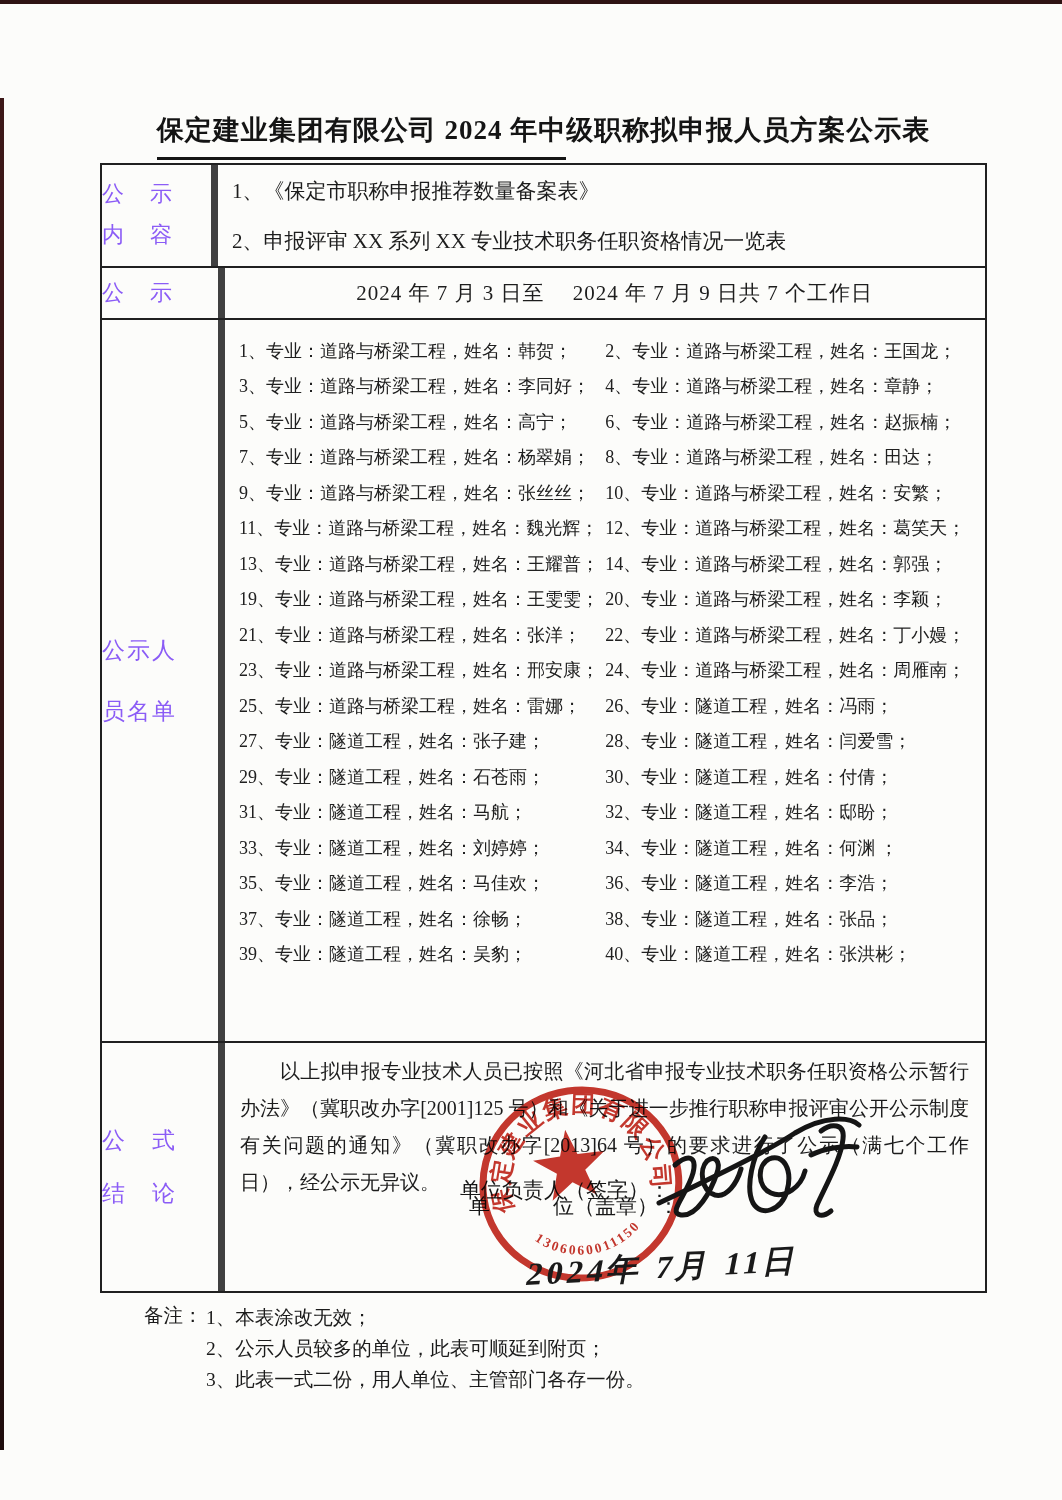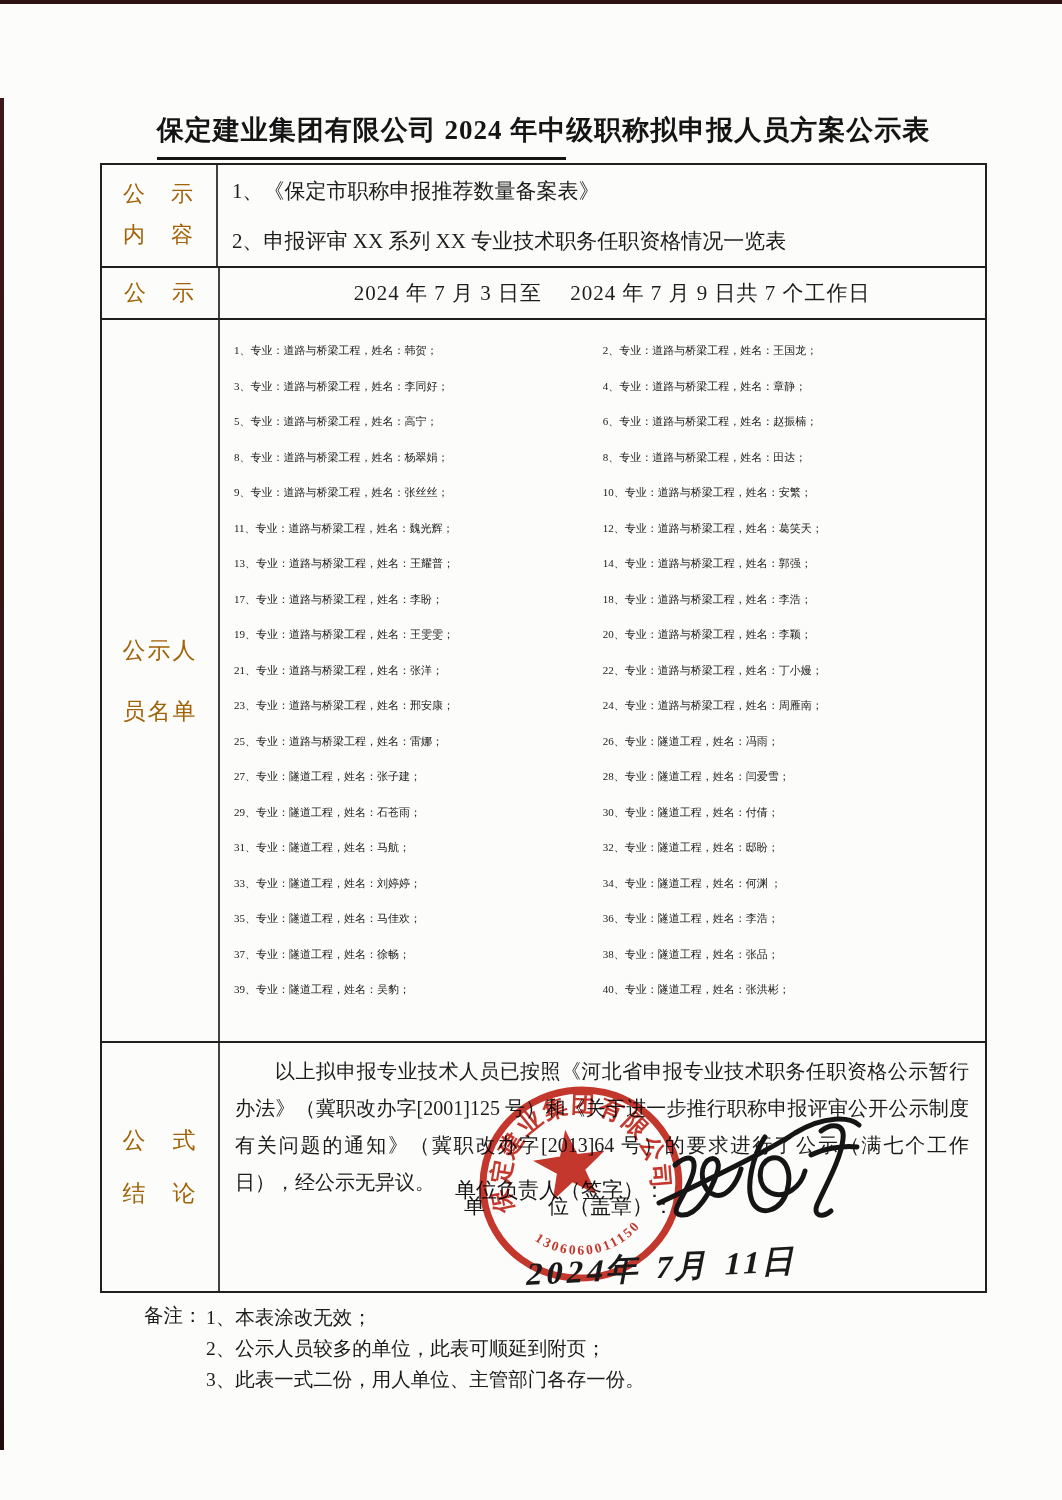--- a/index.html
+++ b/index.html
@@ -27,41 +27,41 @@
   .doc-title .u{border-bottom:3px solid #151515;padding-bottom:12px;}
 
   .sheet{
     position:absolute;left:100px;top:163px;width:887px;height:1130px;
     border:2px solid #202020;box-sizing:border-box;
     display:flex;flex-direction:column;
   }
   .t-row{display:flex;box-sizing:border-box;border-bottom:2px solid #202020;}
   .t-row:last-child{border-bottom:none;}
   .label-cell{
-    width:116px;flex:0 0 116px;border-right:2px solid #404040;
-    display:flex;flex-direction:column;align-items:center;justify-content:center;
-    font-size:22px;color:#a16207;letter-spacing:2px;
+    width:116px;flex:0 0 116px;border-right:7px solid #404040;
+    display:flex;flex-direction:column;align-items:flex-start;justify-content:center;
+    font-size:22px;color:#8b5cf6;letter-spacing:2px;
   }
   .content-cell{flex:1;position:relative;box-sizing:border-box;}
 
   .row-content{height:103px;}
   .row-content .label-cell{justify-content:space-between;padding:14px 0 16px 0;box-sizing:border-box;}
   .row-content .content-cell{font-size:21px;}
   .content-line1{position:absolute;left:14px;top:12px;white-space:nowrap;}
   .content-line2{position:absolute;left:14px;top:62px;white-space:nowrap;}
 
   .row-time{height:52px;}
   .row-time .content-cell{display:flex;align-items:center;justify-content:center;
     font-size:21px;letter-spacing:1px;white-space:nowrap;margin-left:19px;}
 
   .row-roster{height:723px;}
   .row-roster .label-cell{font-size:23px;gap:30px;}
   .roster-list{padding:13px 6px 0 14px;}
   .roster-row{display:flex;height:35.5px;align-items:center;}
-  .roster-entry{font-size:11px;color:#202020;white-space:nowrap;}
+  .roster-entry{font-size:18px;color:#202020;white-space:nowrap;}
   .roster-entry:first-child{width:49.5%;flex:0 0 49.5%;}
 
   .row-conclusion{height:248px;}
   .row-conclusion .label-cell{font-size:23px;gap:22px;}
   .conclusion-text{
     padding:10px 16px 0 15px;font-size:20px;line-height:37px;
     text-indent:2em;text-align:justify;color:#1c1c1c;
   }
   .sig-line{position:absolute;font-size:21px;white-space:nowrap;color:#161616;}
   .sig-person{left:235px;top:133px;}
@@ -135,38 +135,34 @@
             </div>
             <div class="roster-row">
               <div class="roster-entry">3、专业：道路与桥梁工程，姓名：李同好；</div>
               <div class="roster-entry">4、专业：道路与桥梁工程，姓名：章静；</div>
             </div>
             <div class="roster-row">
               <div class="roster-entry">5、专业：道路与桥梁工程，姓名：高宁；</div>
               <div class="roster-entry">6、专业：道路与桥梁工程，姓名：赵振楠；</div>
             </div>
             <div class="roster-row">
-              <div class="roster-entry">8、专业：道路与桥梁工程，姓名：杨翠娟；</div>
+              <div class="roster-entry">7、专业：道路与桥梁工程，姓名：杨翠娟；</div>
               <div class="roster-entry">8、专业：道路与桥梁工程，姓名：田达；</div>
             </div>
             <div class="roster-row">
               <div class="roster-entry">9、专业：道路与桥梁工程，姓名：张丝丝；</div>
               <div class="roster-entry">10、专业：道路与桥梁工程，姓名：安繁；</div>
             </div>
             <div class="roster-row">
               <div class="roster-entry">11、专业：道路与桥梁工程，姓名：魏光辉；</div>
               <div class="roster-entry">12、专业：道路与桥梁工程，姓名：葛笑天；</div>
             </div>
             <div class="roster-row">
               <div class="roster-entry">13、专业：道路与桥梁工程，姓名：王耀普；</div>
               <div class="roster-entry">14、专业：道路与桥梁工程，姓名：郭强；</div>
-            </div>
-            <div class="roster-row">
-              <div class="roster-entry">17、专业：道路与桥梁工程，姓名：李盼；</div>
-              <div class="roster-entry">18、专业：道路与桥梁工程，姓名：李浩；</div>
             </div>
             <div class="roster-row">
               <div class="roster-entry">19、专业：道路与桥梁工程，姓名：王雯雯；</div>
               <div class="roster-entry">20、专业：道路与桥梁工程，姓名：李颖；</div>
             </div>
             <div class="roster-row">
               <div class="roster-entry">21、专业：道路与桥梁工程，姓名：张洋；</div>
               <div class="roster-entry">22、专业：道路与桥梁工程，姓名：丁小嫚；</div>
             </div>
             <div class="roster-row">

